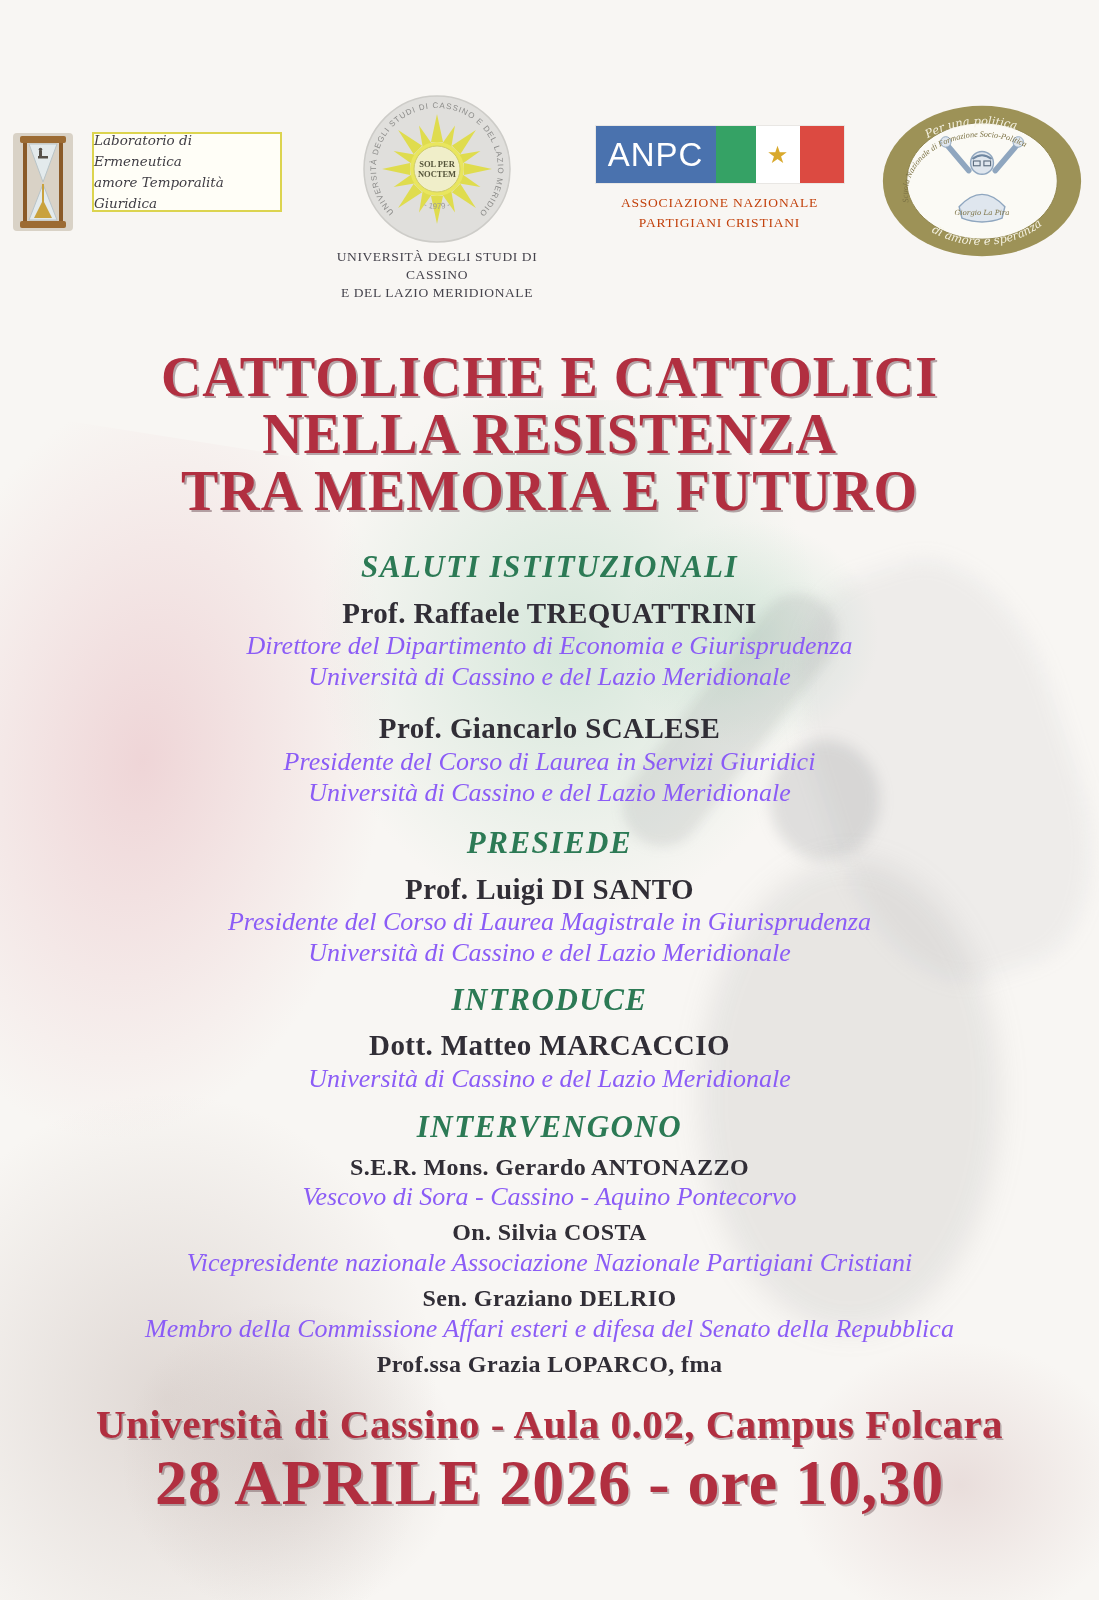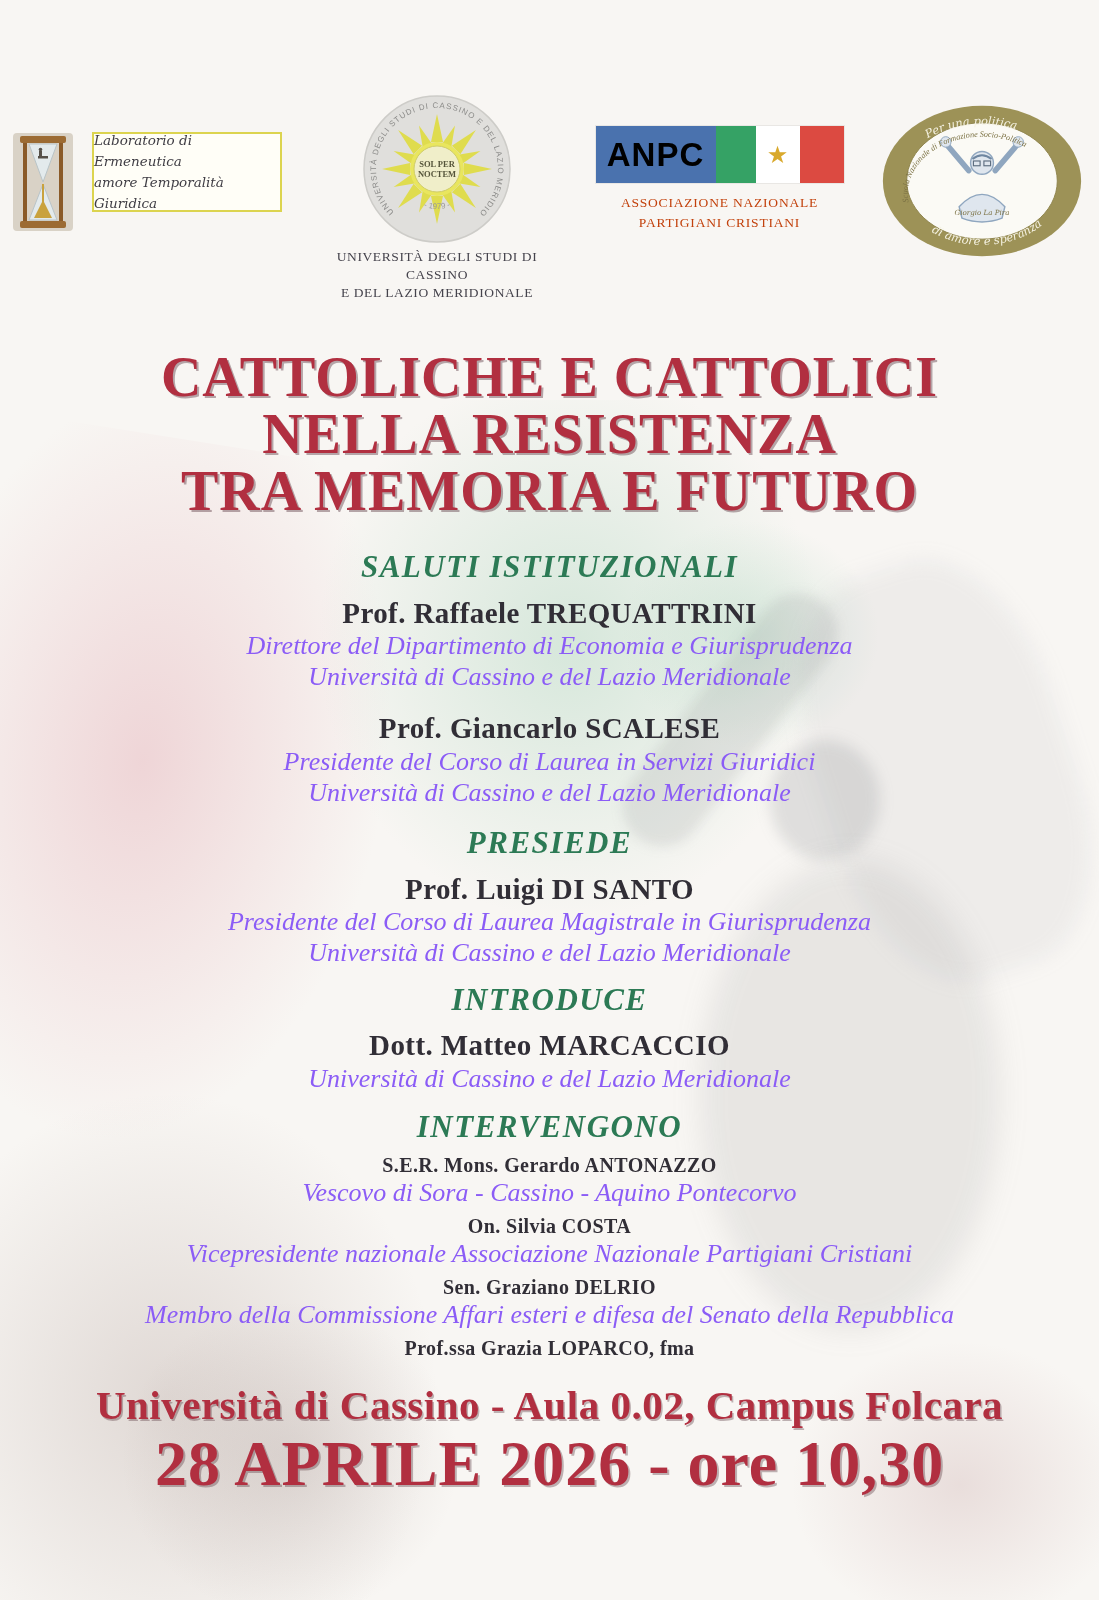--- a/index.html
+++ b/index.html
@@ -39,21 +39,21 @@
   .lab{display:flex;align-items:flex-start;gap:18px;margin-top:54px;}
   .lab-box{width:186px;height:76px;border:2px solid #DCD44F;background:#FFFEF7;
     display:flex;flex-direction:column;justify-content:center;align-items:center;}
   .lab-box .script{font-style:italic;font-size:13.5px;color:#3F3D44;line-height:1.55;
     font-family:"DejaVu Serif","Liberation Serif",serif;}
   .uni{display:flex;flex-direction:column;align-items:center;width:250px;margin-top:16px;}
   .uni-caption{font-size:13.5px;letter-spacing:.6px;color:#45434C;text-align:center;line-height:1.35;margin-top:4px;}
   .anpc{display:flex;flex-direction:column;align-items:center;margin-top:48px;width:255px;}
   .anpc-flag{display:flex;height:57px;box-shadow:0 0 0 1px rgba(0,0,0,.06);}
   .anpc-blue{width:120px;background:#4A72AE;display:flex;align-items:center;justify-content:center;}
-  .anpc-acronym{color:#000000;font-weight:bold;font-size:33px;letter-spacing:1px;
+  .anpc-acronym{color:#ffffff;font-weight:normal;font-size:33px;letter-spacing:1px;
     font-family:"Liberation Sans","DejaVu Sans",sans-serif;}
   .anpc-green{width:40px;background:#35A265;}
   .anpc-white{width:44px;background:#FFFFFF;display:flex;align-items:center;justify-content:center;}
   .anpc-star{color:#D9A92C;font-size:24px;}
   .anpc-red{width:44px;background:#DC4A41;}
   .anpc-caption{font-size:13.5px;letter-spacing:.8px;color:#c2410c;text-align:center;line-height:1.45;margin-top:10px;}
   .school{margin-top:22px;}
 
   
   .title{margin-top:46px;text-align:center;line-height:1.02;}
@@ -65,21 +65,21 @@
   .sec{text-align:center;}
   .sec-heading{font-size:31px;font-weight:bold;font-style:italic;color:#2C7A55;letter-spacing:1.5px;line-height:1.25;}
   .speaker{margin-top:10px;}
   .name{font-size:29px;font-weight:bold;color:#312E36;letter-spacing:.4px;line-height:1.15;}
   .role{font-size:26px;font-style:italic;color:#8b5cf6;line-height:1.2;}
   .sec1{margin-top:28px;}
   .sec2{margin-top:16px;}
   .sec3{margin-top:12px;}
   .sec4{margin-top:14px;text-align:center;}
   .sec4 .speaker{margin-top:7px;}
-  .sec4 .name{font-size:20px;}
+  .sec4 .name{font-size:24px;}
   .gap{height:10px;}
 
   
   .venue{margin-top:22px;font-size:41px;font-weight:bold;color:#B12F40;letter-spacing:.5px;
     text-shadow:1.5px 1.5px 0 rgba(80,45,55,.35);line-height:1.15;}
   .eventdate{font-size:64px;font-weight:bold;color:#B12F40;letter-spacing:1px;
     text-shadow:2px 2px 0 rgba(80,45,55,.35);line-height:1.1;}
 </style>
 </head>
 <body>

